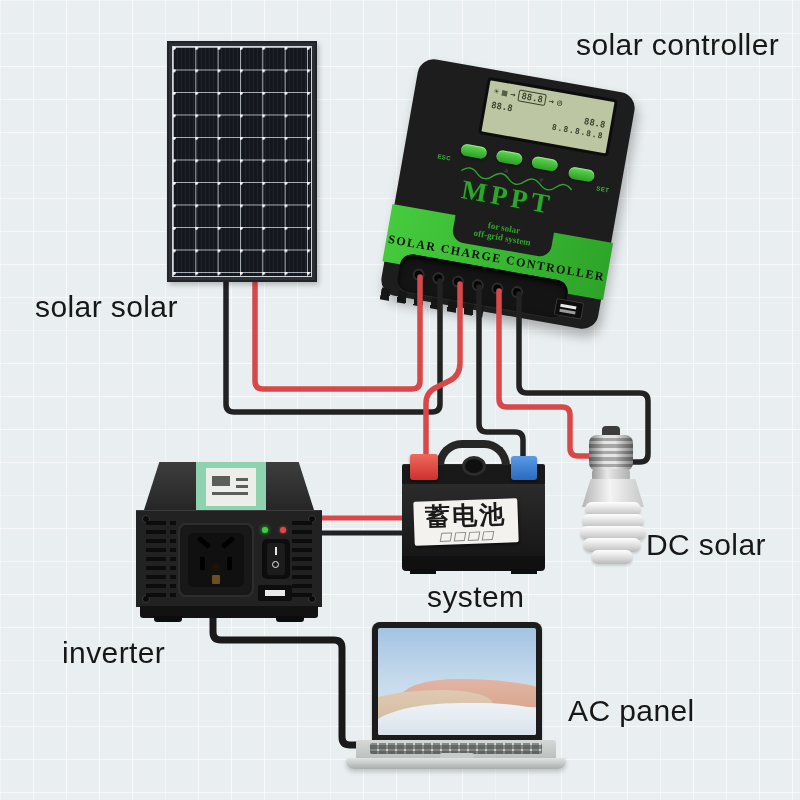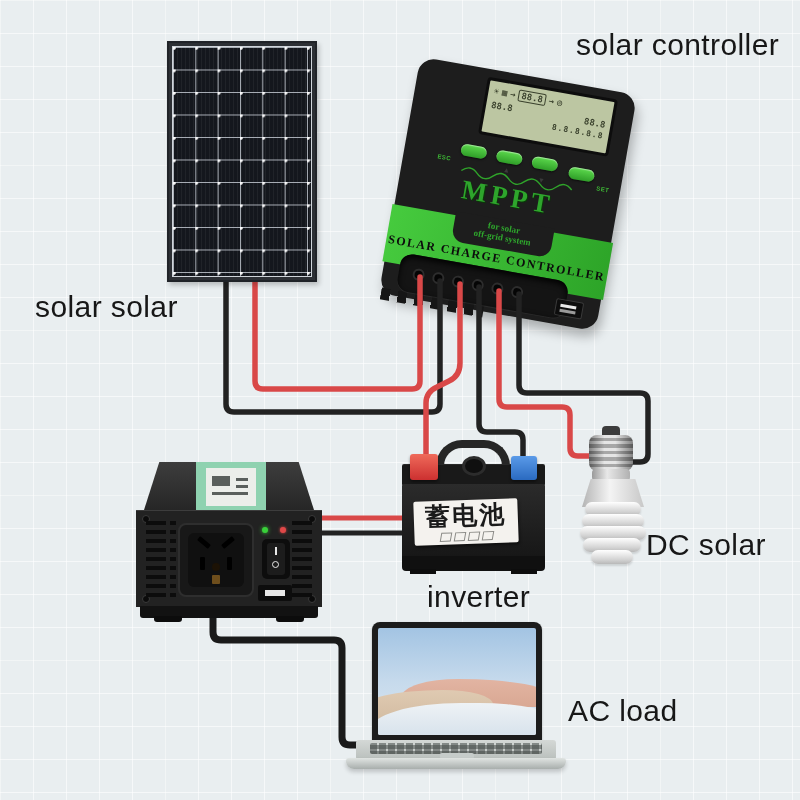--- a/index.html
+++ b/index.html
@@ -298,17 +298,18 @@
     </div>
     <div class="lap-deck">
       <div class="lap-kb"></div>
       <div class="lap-pad"></div>
     </div>
     <div class="lap-base"></div>
   </div>
 
   <div class="label" style="left:35px;top:290px">solar solar</div>
   <div class="label" style="left:576px;top:28px">solar controller</div>
-  <div class="label" style="left:427px;top:580px">inverter</div>
+  <div class="label" style="left:427px;top:580px">system</div>
+  <div class="label" style="left:62px;top:636px">inverter</div>
   <div class="label" style="left:646px;top:528px">DC solar</div>
-  <div class="label" style="left:568px;top:694px">AC load</div>
+  <div class="label" style="left:568px;top:694px">AC panel</div>
 
 </div>
 
 </body></html>

